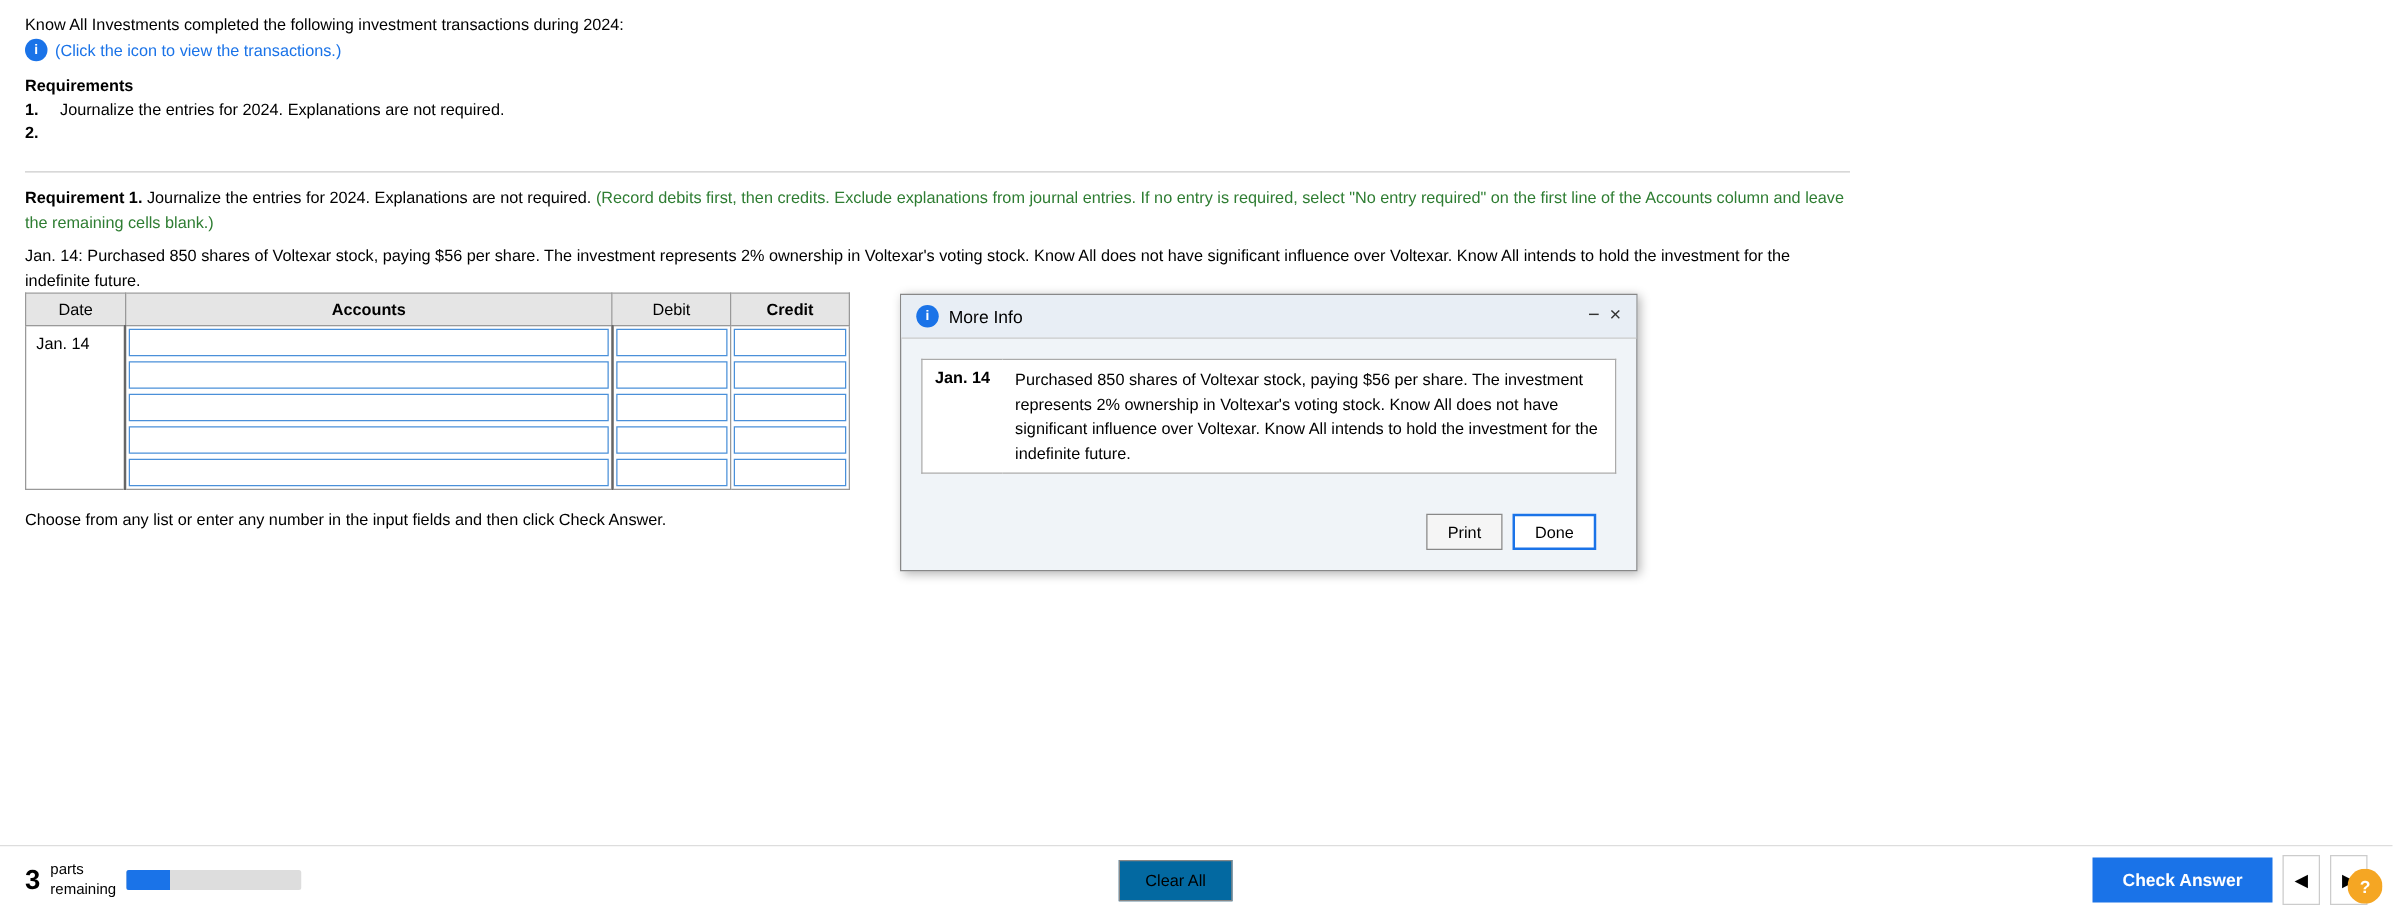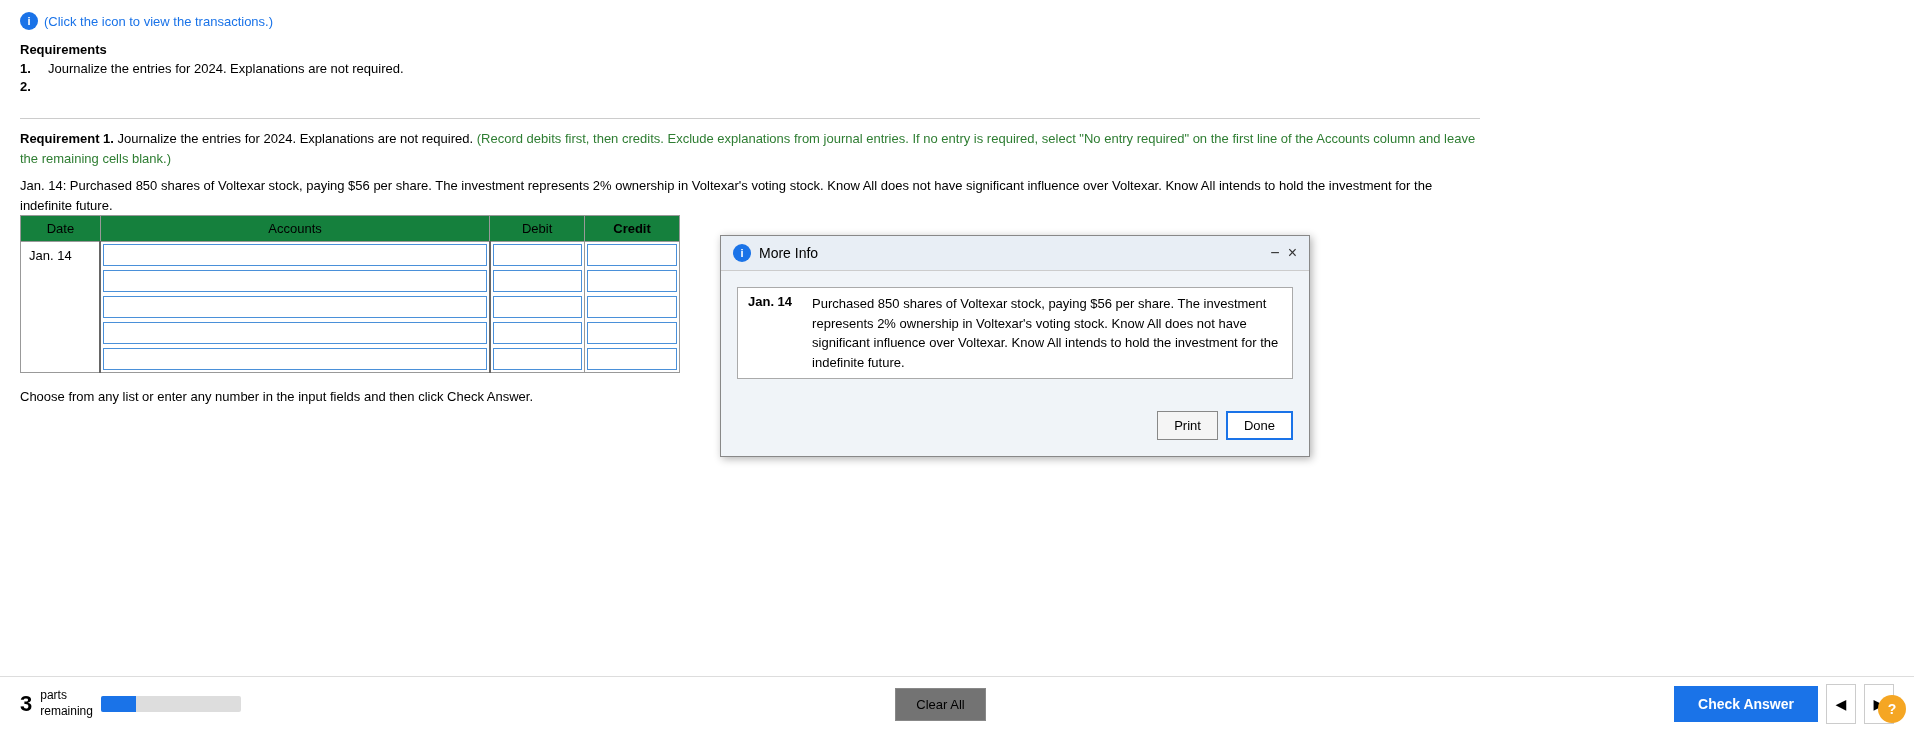--- a/index.html
+++ b/index.html
@@ -103,27 +103,27 @@
     }
 
     .journal-table {
       border-collapse: collapse;
       width: 660px;
     }
 
     .journal-table th {
       border: 1px solid #999;
       padding: 5px 10px;
-      background: #15803d;
+      background: #e5e5e5;
       text-align: center;
       font-weight: normal;
     }
 
     .journal-table th.date-col { width: 80px; }
-    .journal-table th.accounts-col { width: 390px; }
+    .journal-table th.accounts-col { width: 390px; font-weight: bold; }
     .journal-table th.debit-col { width: 95px; }
     .journal-table th.credit-col { width: 95px; font-weight: bold; }
 
     .journal-table td {
       border: 1px solid #999;
       padding: 2px 4px;
     }
 
     .journal-table td.date-cell {
       vertical-align: top;
@@ -252,21 +252,21 @@
     }
 
     .trans-desc {
       line-height: 1.5;
     }
 
     .modal-footer {
       display: flex;
       justify-content: flex-end;
       gap: 8px;
-      padding: 0 16px 16px 16px;
+      padding: 0 32px 16px 16px;
     }
 
     .btn-print {
       padding: 5px 16px;
       border: 1px solid #888;
       background: #f5f5f5;
       cursor: pointer;
       font-size: 13px;
     }
 
@@ -325,21 +325,21 @@
     }
 
     .bottom-center {
       display: flex;
       align-items: center;
     }
 
     .btn-clear-all {
       padding: 8px 20px;
       border: 1px solid #888;
-      background: #737373;
+      background: #0369a1;
       cursor: pointer;
       font-size: 13px;
     }
 
     .bottom-right {
       display: flex;
       align-items: center;
       gap: 8px;
       padding-left: 34px;
     }
@@ -381,20 +381,21 @@
       font-weight: bold;
       font-size: 14px;
       cursor: pointer;
     }
   </style>
 </head>
 <body>
 
 <div class="main-content">
 
+  <div class="intro-text">Know All Investments completed the following investment transactions during 2024:</div>
   <div class="info-link-row">
     <div class="info-icon-circle">i</div>
     <span class="info-link-text">(Click the icon to view the transactions.)</span>
   </div>
 
   <div class="requirements-section">
     <div class="requirements-title">Requirements</div>
     <ul class="requirements-list">
       <li>
         <span class="req-num">1.</span>

